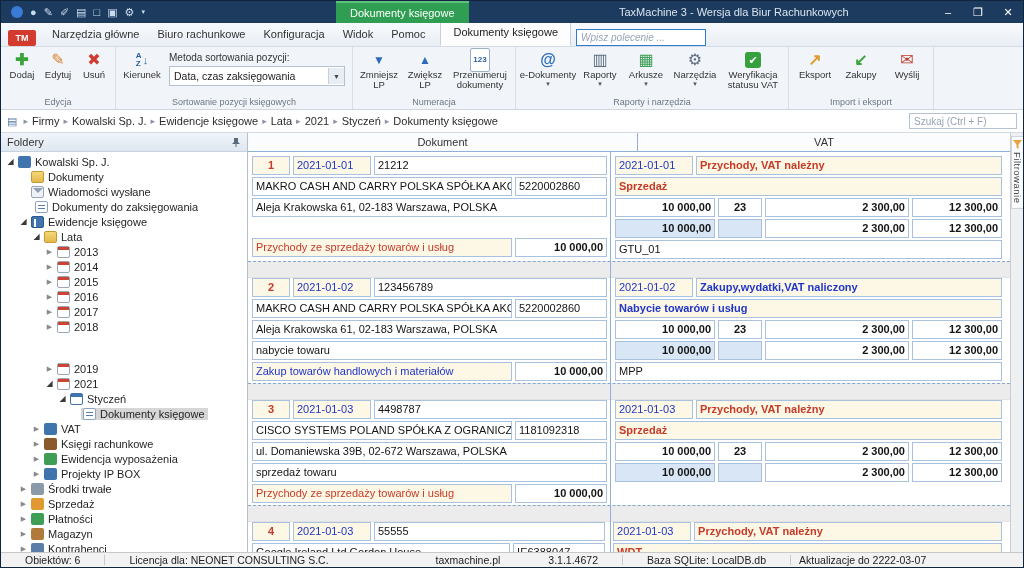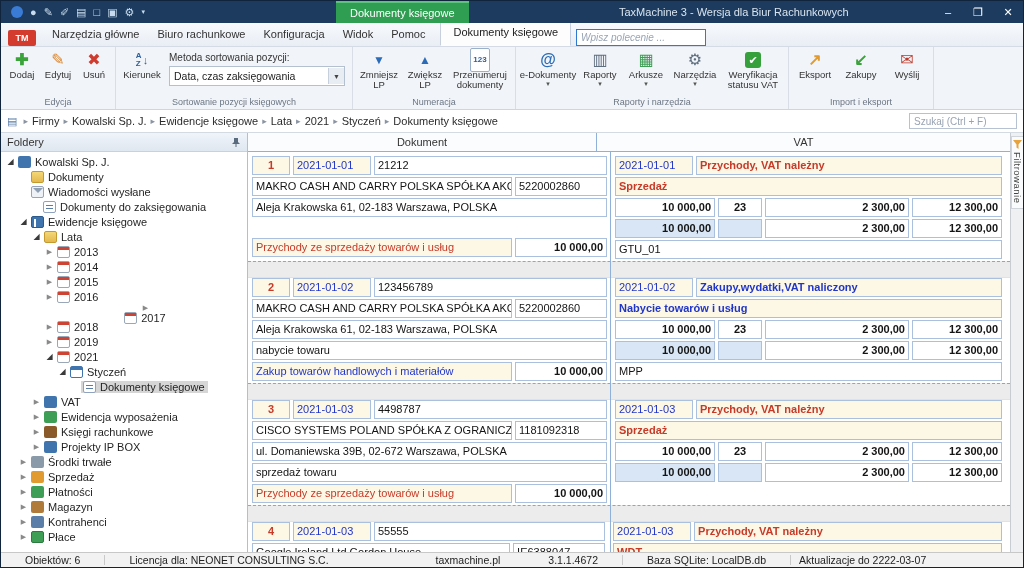--- a/index.html
+++ b/index.html
@@ -97,21 +97,21 @@
   .ticon-fixed-assets{background:#8a9aa8}
   .ticon-sales{background:#e09a2f}
   .ticon-payments{background:#3e9e55}
   .ticon-warehouse{background:#b07a3a}
   .ticon-contractors{background:#5b7ea8}
   .ticon-payroll{background:#3e9e55;border:1px solid #2d7a40}
 
   
   .main{flex:1;display:flex;flex-direction:column;overflow:hidden;background:#fff}
   .grid-header{height:18px;display:flex;border-bottom:1px solid #8fb0d8;background:#fbfcfe;flex:none}
-  .gh-left{width:349px;text-align:center;line-height:18px;color:#333;border-right:1px solid #8fb0d8;box-sizing:border-box}
+  .gh-left{width:390px;text-align:center;line-height:18px;color:#333;border-right:1px solid #8fb0d8;box-sizing:border-box}
   .gh-right{flex:1;text-align:center;line-height:18px;color:#333}
   .grid-body{flex:1;position:relative;overflow:hidden;padding-top:4px}
   .col-divider{position:absolute;left:362px;top:0;bottom:0;width:1px;background:#8fb0d8}
   .entry{display:flex}
   .entry-left{width:362px;padding:0 3px 0 4px;box-sizing:border-box}
   .entry-right{width:404px;padding:0 8px 0 5px;box-sizing:border-box}
   .row{display:flex;gap:3px;margin-bottom:2px}
   .cell{height:19px;line-height:17px;border:1px solid #a9c0de;background:#fff;padding:0 3px;overflow:hidden;white-space:nowrap;font-size:11px;color:#141414;box-sizing:border-box}
   .cell.cream{background:#fdf7e6}
   .flex1{flex:1}
@@ -349,21 +349,21 @@
               <span class="tree-label">Dokumenty</span>
             </span>
           </div>
           <div class="tree-item" style="padding-left: 17px;">
             <span class="tree-arrow col"></span>
             <span class="tree-node">
               <span class="ticon ticon-sent-messages"></span>
               <span class="tree-label">Wiadomości wysłane</span>
             </span>
           </div>
-          <div class="tree-item" style="padding-left: 29px;">
+          <div class="tree-item" style="padding-left: 21px;">
             <span class="tree-arrow col"></span>
             <span class="tree-node">
               <span class="ticon ticon-documents-to-post"></span>
               <span class="tree-label">Dokumenty do zaksięgowania</span>
             </span>
           </div>
           <div class="tree-item" style="padding-left: 17px;">
             <span class="tree-arrow exp">◢</span>
             <span class="tree-node">
               <span class="ticon ticon-ledgers"></span>
@@ -398,35 +398,35 @@
               <span class="tree-label">2015</span>
             </span>
           </div>
           <div class="tree-item" style="padding-left: 43px;">
             <span class="tree-arrow col">▶</span>
             <span class="tree-node">
               <span class="ticon ticon-year"></span>
               <span class="tree-label">2016</span>
             </span>
           </div>
-          <div class="tree-item" style="padding-left: 43px; flex-direction: column;">
+          <div class="tree-item" style="padding-left: 43px;">
             <span class="tree-arrow col">▶</span>
             <span class="tree-node">
               <span class="ticon ticon-year"></span>
               <span class="tree-label">2017</span>
             </span>
           </div>
           <div class="tree-item" style="padding-left: 43px;">
             <span class="tree-arrow col">▶</span>
             <span class="tree-node">
               <span class="ticon ticon-year"></span>
               <span class="tree-label">2018</span>
             </span>
           </div>
-          <div class="tree-item" style="padding-left: 43px;">
+          <div class="tree-item" style="padding-left: 43px; margin-top: 27px;">
             <span class="tree-arrow col">▶</span>
             <span class="tree-node">
               <span class="ticon ticon-year"></span>
               <span class="tree-label">2019</span>
             </span>
           </div>
           <div class="tree-item" style="padding-left: 43px;">
             <span class="tree-arrow exp">◢</span>
             <span class="tree-node">
               <span class="ticon ticon-year"></span>
@@ -450,29 +450,29 @@
           <div class="tree-item" style="padding-left: 30px;">
             <span class="tree-arrow col">▶</span>
             <span class="tree-node">
               <span class="ticon ticon-vat"></span>
               <span class="tree-label">VAT</span>
             </span>
           </div>
           <div class="tree-item" style="padding-left: 30px;">
             <span class="tree-arrow col">▶</span>
             <span class="tree-node">
+              <span class="ticon ticon-books"></span>
+              <span class="tree-label">Księgi rachunkowe</span>
+            </span>
+          </div>
+          <div class="tree-item" style="padding-left: 30px;">
+            <span class="tree-arrow col">▶</span>
+            <span class="tree-node">
               <span class="ticon ticon-equipment"></span>
               <span class="tree-label">Ewidencja wyposażenia</span>
-            </span>
-          </div>
-          <div class="tree-item" style="padding-left: 30px;">
-            <span class="tree-arrow col">▶</span>
-            <span class="tree-node">
-              <span class="ticon ticon-books"></span>
-              <span class="tree-label">Księgi rachunkowe</span>
             </span>
           </div>
           <div class="tree-item" style="padding-left: 30px;">
             <span class="tree-arrow col">▶</span>
             <span class="tree-node">
               <span class="ticon ticon-ipbox"></span>
               <span class="tree-label">Projekty IP BOX</span>
             </span>
           </div>
           <div class="tree-item" style="padding-left: 17px;">

